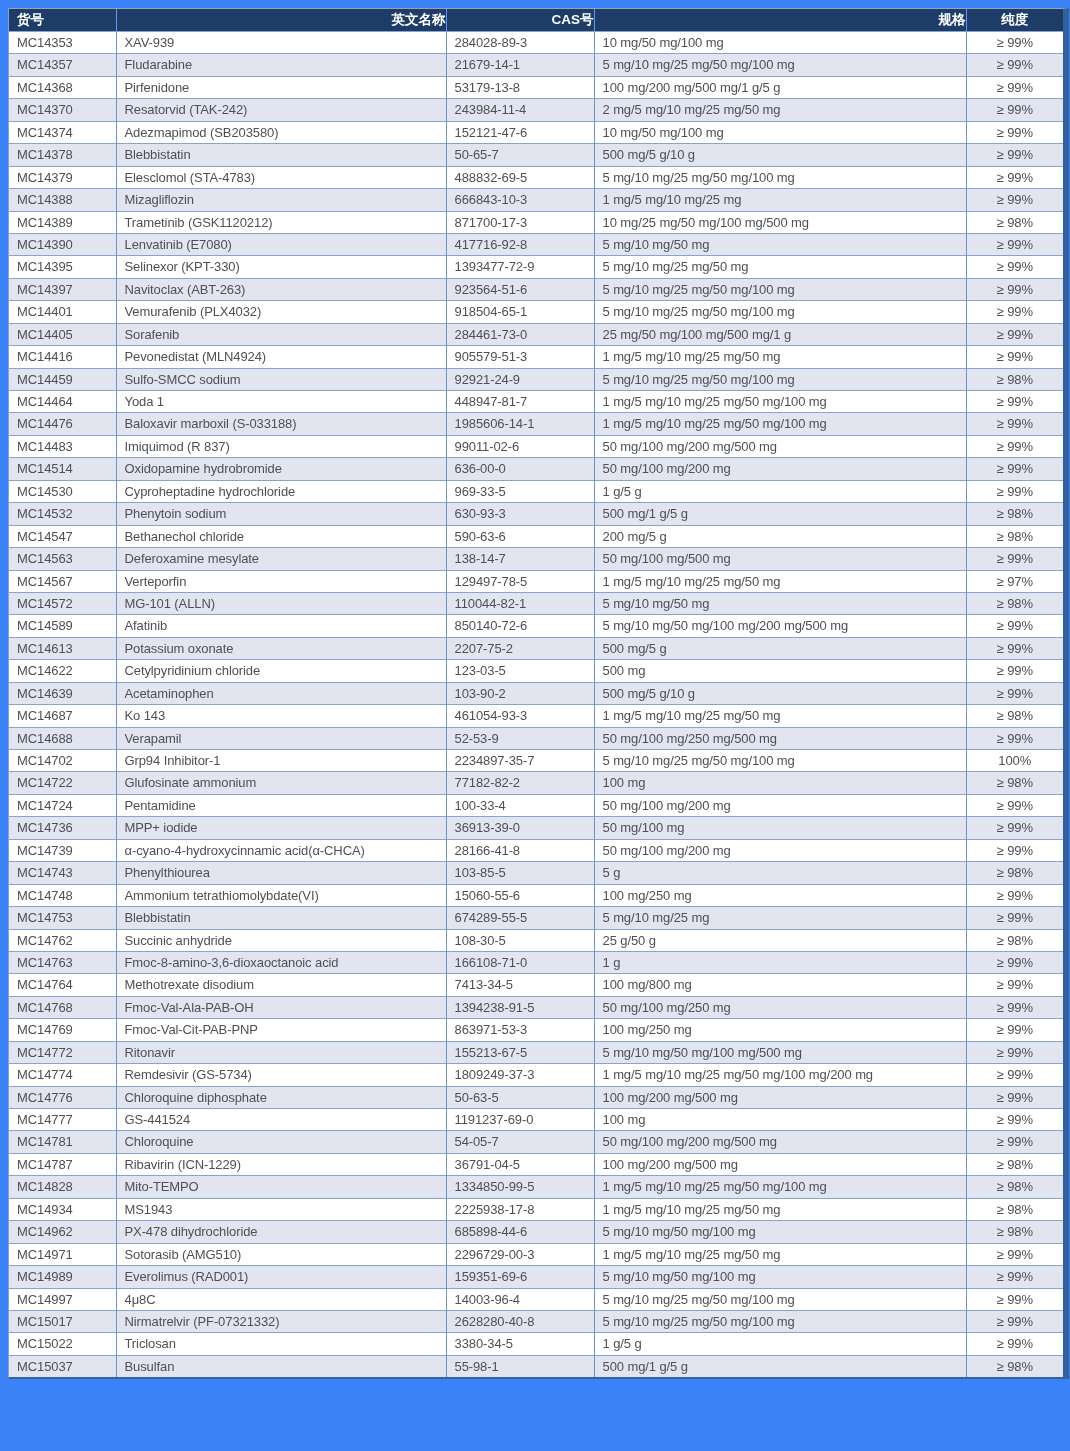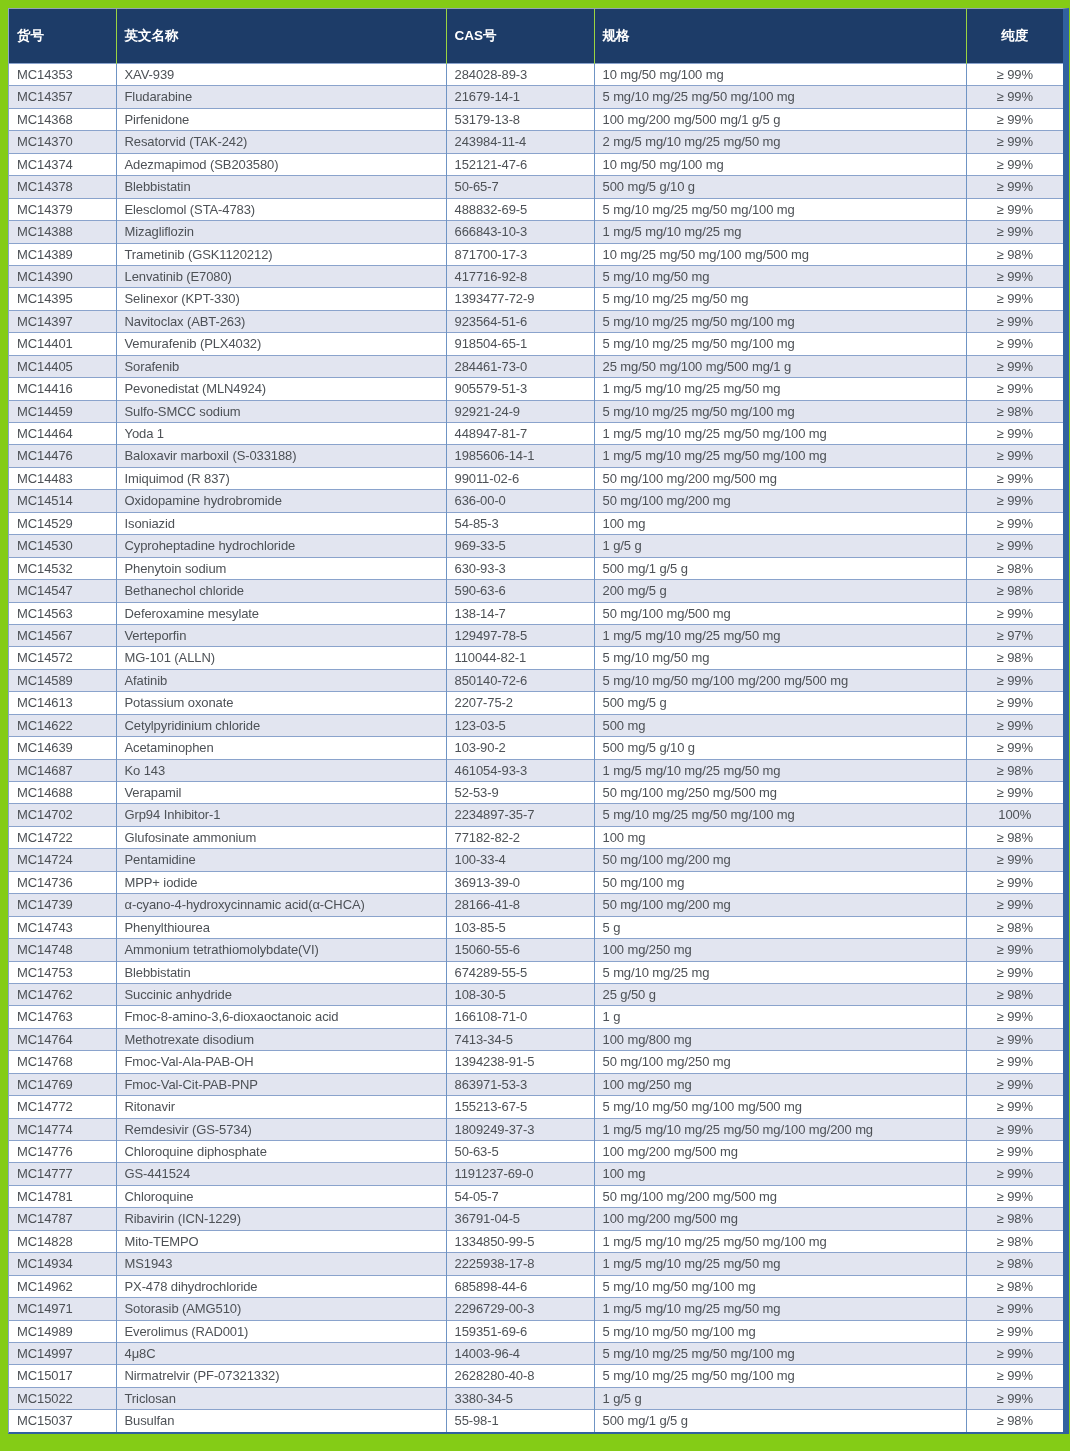--- a/index.html
+++ b/index.html
@@ -8,21 +8,21 @@
     --row-stripe:#e2e5f0;
     --row-white:#ffffff;
     --grid-line:#8aa3cc;
     --column-line:#6f94c4;
     --accent-bar:#31619f;
     --body-text:#4d5156;
   }
   *{margin:0;padding:0;box-sizing:border-box;}
   html,body{width:1070px;height:1451px;background:#ffffff;overflow:hidden;}
   body{font-family:"Liberation Sans","DejaVu Sans",sans-serif;}
-  .page{position:absolute;top:0;left:0;width:1070px;height:1451px;background:#84cc16;}
+  .page{position:absolute;top:0;left:0;width:1070px;height:1451px;background:#3b82f6;}
   .table-wrap{
     position:absolute;top:8px;left:8px;width:1061px;
     border-right:7px solid var(--accent-bar);
     border-bottom:2px solid var(--accent-bar);
     border-top:1px solid #97a3b4;
     border-left:1px solid var(--grid-line);
   }
   table{
     border-collapse:collapse;table-layout:fixed;width:100%;
   }
@@ -36,22 +36,22 @@
     color:var(--header-text);
     font-size:13.5px;
     font-weight:bold;
     text-align:left;
     height:22px;
     line-height:22px;
     padding:0 0 0 8px;
     white-space:nowrap;
     overflow:hidden;
   }
-  thead th + th{border-left:1px solid rgba(255,255,255,0.18);}
-  thead th.center{text-align:center;padding:16px;}
+  thead th + th{border-left:1px solid rgba(255,255,255,0.18);text-align:right;}
+  thead th.center{text-align:center;padding:0;}
   tbody td{
     font-size:13px;
     color:var(--body-text);
     height:21.44px;
     line-height:21.44px;
     padding:0 0 0 8px;
     white-space:nowrap;
     overflow:hidden;
     border-top:1px solid var(--grid-line);
     border-left:1px solid var(--column-line);
@@ -240,27 +240,20 @@
   </tr>
 
   <tr>
     <td>MC14514</td>
     <td>Oxidopamine hydrobromide</td>
     <td>636-00-0</td>
     <td>50 mg/100 mg/200 mg</td>
     <td class="center">≥ 99%</td>
   </tr>
 
-  <tr>
-    <td>MC14529</td>
-    <td>Isoniazid</td>
-    <td>54-85-3</td>
-    <td>100 mg</td>
-    <td class="center">≥ 99%</td>
-  </tr>
 
   <tr>
     <td>MC14530</td>
     <td>Cyproheptadine hydrochloride</td>
     <td>969-33-5</td>
     <td>1 g/5 g</td>
     <td class="center">≥ 99%</td>
   </tr>
 
   <tr>

